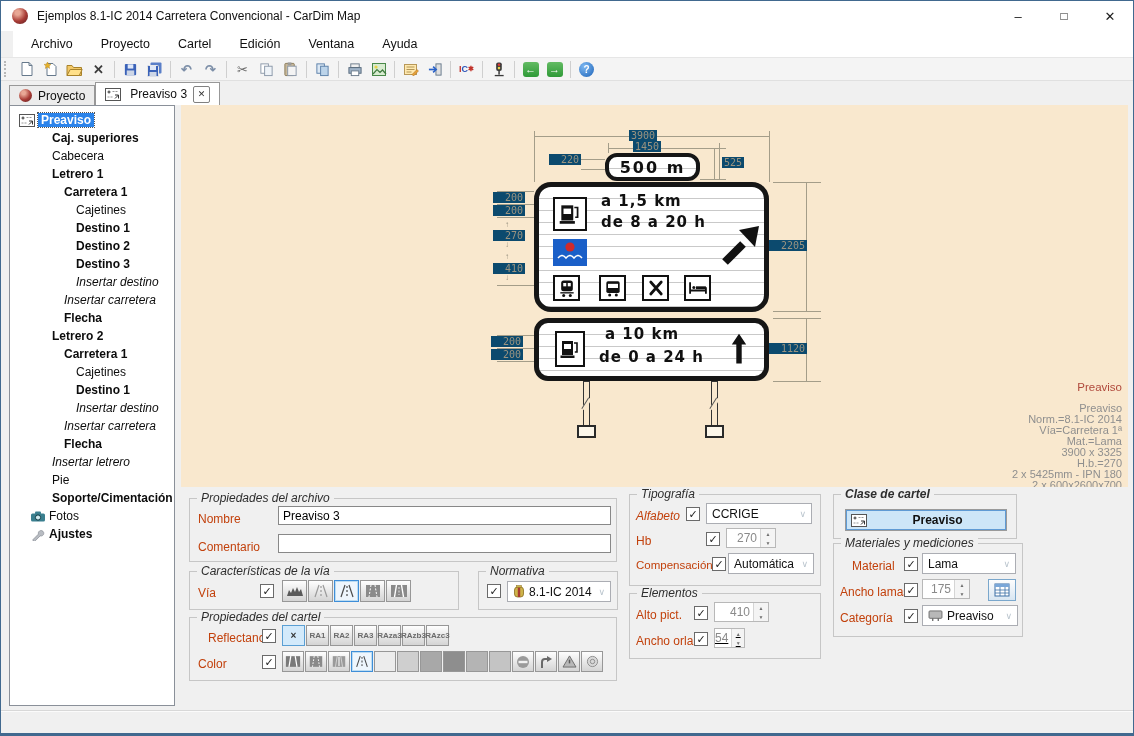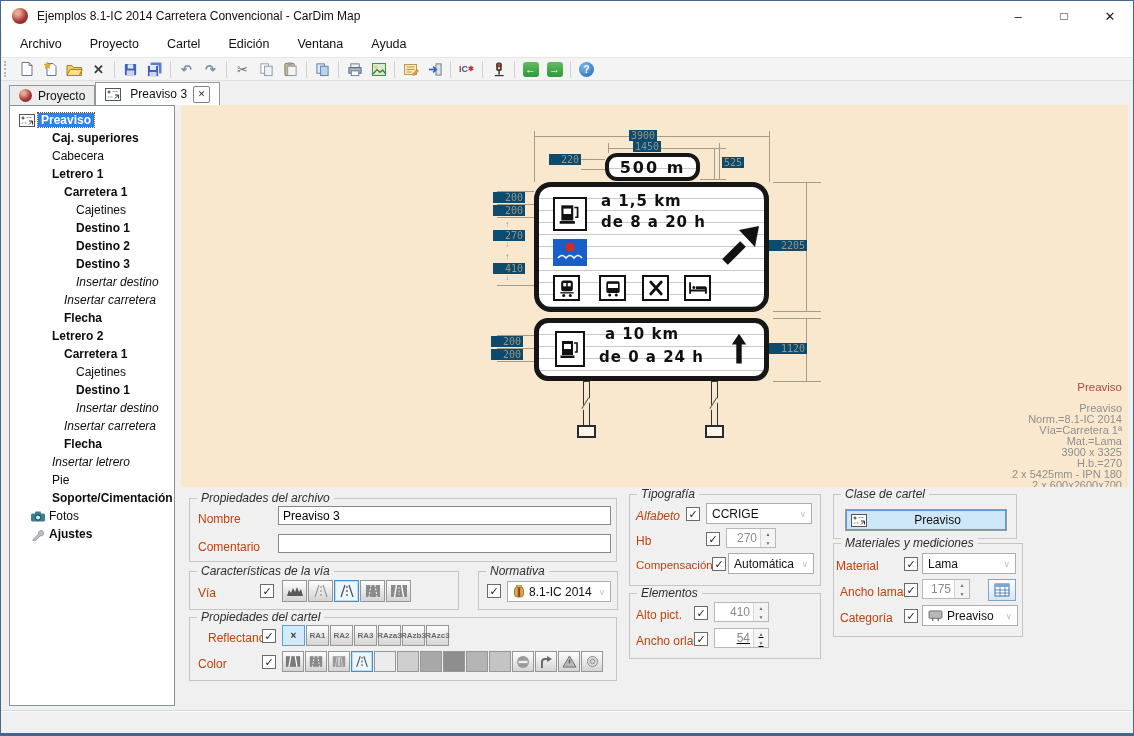--- a/index.html
+++ b/index.html
@@ -5,21 +5,21 @@
   html,body{margin:0;padding:0;background:#d8d8d8;font-family:"Liberation Sans",sans-serif;}
   .win{position:relative;width:1134px;height:736px;background:#f0f0f0;border:1px solid #41698f;border-bottom:3px solid #41698f;box-sizing:border-box;overflow:hidden;}
   
   .titlebar{position:absolute;left:0;top:0;right:0;height:30px;background:#ffffff;display:flex;align-items:center;}
   .appicon{width:16px;height:16px;border-radius:50%;background:radial-gradient(circle at 35% 30%,#e8a795 0 15%,#a83b35 55%,#571c20 100%);margin:0 9px 0 11px;flex:none;}
   .wtitle{font-size:12px;color:#101010;}
   .wctl{position:absolute;right:0;top:0;display:flex;height:30px;}
   .wbtn{width:46px;height:30px;display:flex;align-items:center;justify-content:center;font-size:13px;color:#1a1a1a;}
   .wbtn.max{font-size:12px;}
   
-  .menubar{position:absolute;left:1px;top:30px;right:0;height:26px;background:#fff;display:flex;align-items:center;padding-left:4px;}
+  .menubar{position:absolute;left:12px;top:30px;right:0;height:26px;background:#fff;display:flex;align-items:center;padding-left:4px;}
   .mitem{padding:0 14px;font-size:12.5px;color:#101010;}
   
   .toolbar{position:absolute;left:0;top:56px;right:0;height:24px;background:#f4f4f4;border-top:1px solid #e6e6e6;border-bottom:1px solid #e0e0e0;display:flex;align-items:center;gap:3px;padding-left:3px;box-sizing:border-box;}
   .grip{width:4px;height:16px;border-left:2px dotted #b8b8b8;margin-right:3px;}
   .ticon{width:21px;height:19px;display:flex;align-items:center;justify-content:center;flex:none;}
   .tsep{width:1px;height:17px;background:#cfcfcf;margin:0 2px;flex:none;}
   .tg{font-size:13px;color:#7d8fa8;font-weight:bold;line-height:1;}
   .tgx{font-size:13px;color:#3c3c3c;font-weight:bold;}
   .tgc{font-size:13px;color:#6a6a6a;}
   .navbtn{width:16px;height:15px;border-radius:3px;background:linear-gradient(#63bb63,#2f9a38);color:#fff;font-size:11px;font-weight:bold;display:flex;align-items:center;justify-content:center;line-height:1;}
@@ -646,45 +646,45 @@
     <span class="cb" style="left:64px;top:12px;">✓</span>
     <div class="spin" style="left:84px;top:8px;width:55px;">
       <span class="num">410</span>
       <span class="arr">
           <span>▲</span>
           <span>▼</span>
         </span>
     </div>
     <span class="flabel" style="left:6px;top:40px;">Ancho orla</span>
     <span class="cb" style="left:64px;top:38px;">✓</span>
-    <div class="spin" style="left:84px;top:34px;width:55px;text-decoration:underline;">
+    <div class="spin" style="left:84px;top:34px;width:31px;text-decoration:underline;">
       <span class="num">54</span>
       <span class="arr">
           <span>▲</span>
           <span>▼</span>
         </span>
     </div>
   </div>
 
-  <div class="gb" style="left:832px;top:493px;width:184px;height:45px;">
+  <div class="gb" style="left:832px;top:493px;width:184px;height:45px;font-weight:bold;">
     <span class="gbt">Clase de cartel</span>
     <div class="clasebtn" style="left:12px;top:15px;width:160px;height:20px;">
       <svg class="treeicon" style="margin-left:4px;" viewBox="0 0 16 13">
           <rect x="0.5" y="0.5" width="15" height="12" fill="#fff" stroke="#555"></rect>
           <path d="M2.5 4 h3 M4 2.5 v3" stroke="#333"></path>
           <path d="M7.5 3.5 h6 M2.5 9 h5" stroke="#999" stroke-dasharray="2 1"></path>
           <path d="M10 10.5 l3.5 -3.5 M13.5 10.5 v-3.5 h-3.5" stroke="#333" fill="none"></path>
         </svg>
       <span class="ctext">Preaviso</span>
     </div>
   </div>
 
   <div class="gb" style="left:832px;top:542px;width:190px;height:94px;">
     <span class="gbt">Materiales y mediciones</span>
-    <span class="flabel" style="left:2px;top:15px;">Material</span>
+    <span class="flabel" style="left:18px;top:15px;">Material</span>
     <span class="cb" style="left:70px;top:13px;">✓</span>
     <div class="dd" style="left:88px;top:9px;width:94px;">
       <span>Lama</span>
       <span class="chev">∨</span>
     </div>
     <span class="flabel" style="left:6px;top:41px;">Ancho lamas</span>
     <span class="cb" style="left:70px;top:39px;">✓</span>
     <div class="spin" style="left:88px;top:35px;width:48px;">
       <span class="num">175</span>
       <span class="arr">

